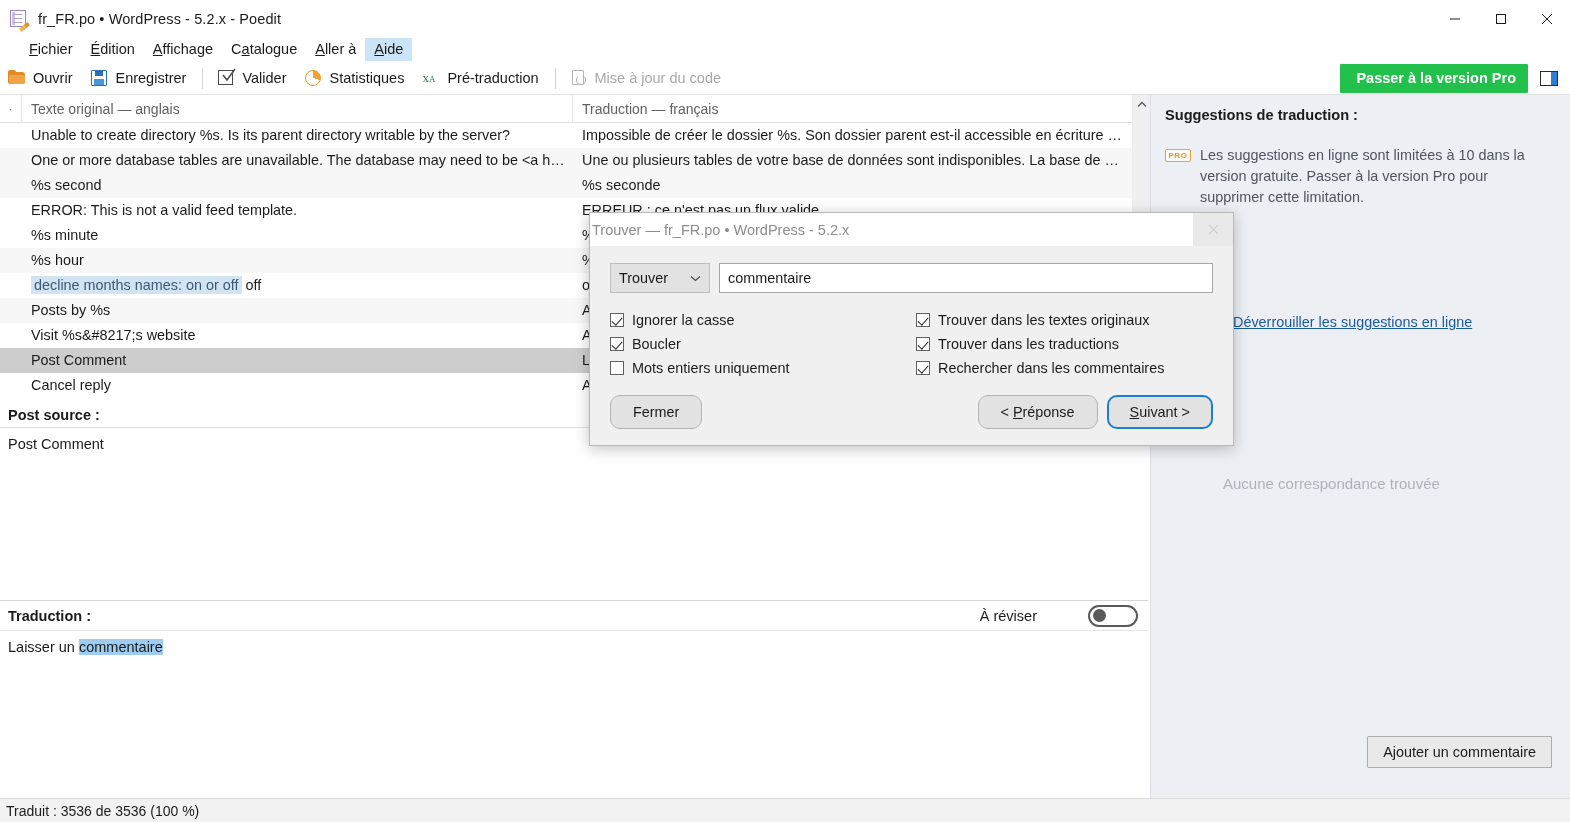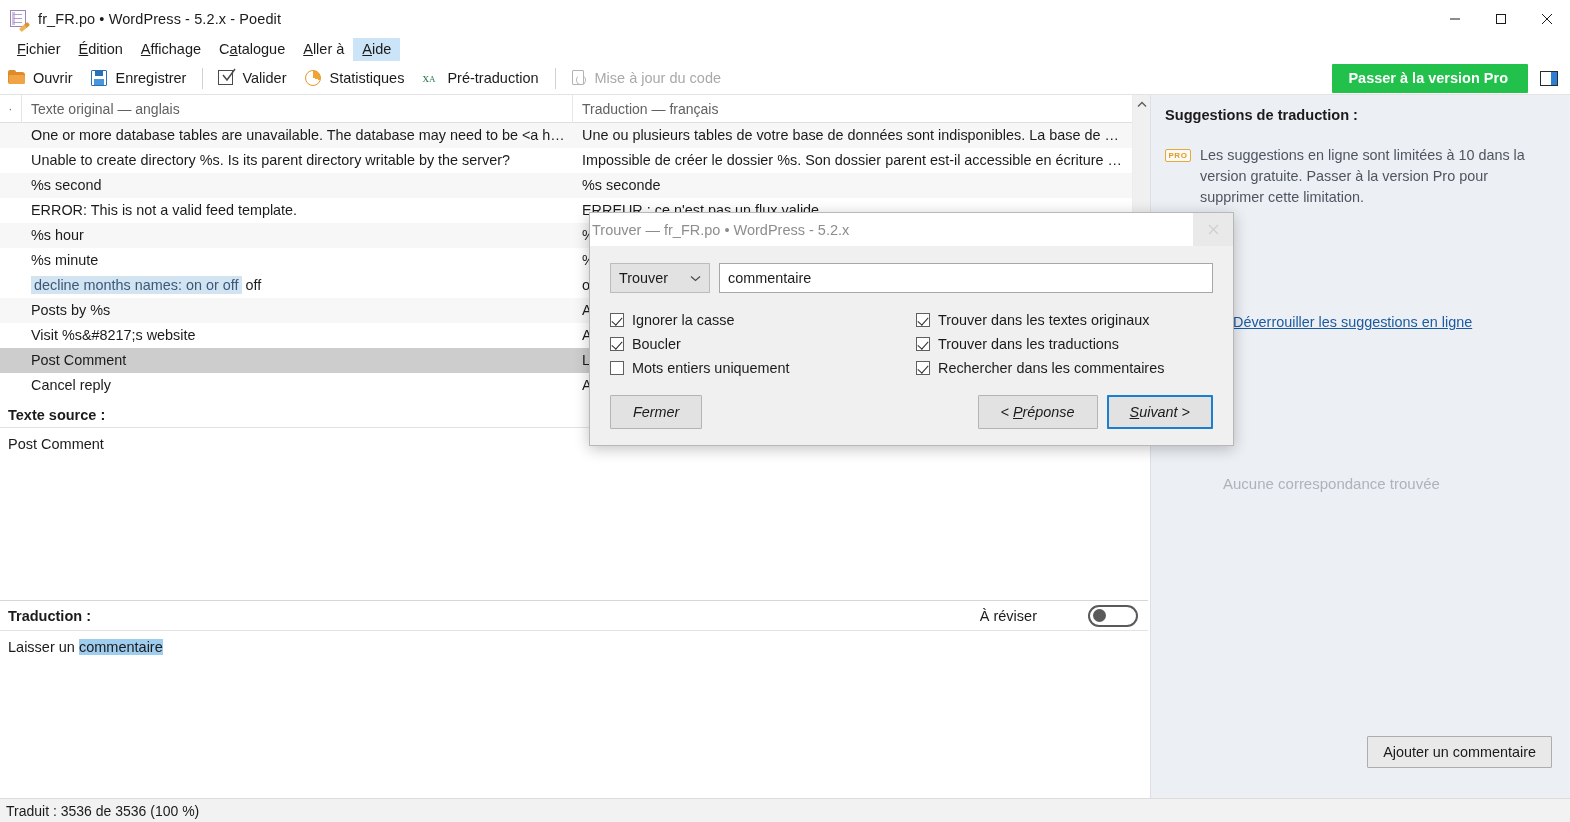--- a/index.html
+++ b/index.html
@@ -37,21 +37,21 @@
   .win-controls { margin-left: auto; display: flex; height: 37px; }
   .win-btn {
     width: 46px; height: 37px; display: flex; align-items: center; justify-content: center;
     color: #1b1b1b;
   }
   .win-btn svg { display: block; }
 
   
   .menubar {
     position: absolute; top: 37px; left: 0; width: 1570px; height: 25px;
-    display: flex; align-items: center; background: #fff; padding-left: 8px;
+    display: flex; align-items: center; background: #fff; padding-left: 20px;
   }
   .menu-item {
     font-size: 14.5px; color: #1b1b1b; padding: 3px 9px 4px 9px; white-space: nowrap;
     line-height: 16px;
   }
   .menu-item u { text-decoration: underline; text-underline-offset: 1px; }
   .menu-item.hovered { background: #cce4f7; }
 
   
   .toolbar {
@@ -86,21 +86,21 @@
   }
   
   .ico-xa { font-size: 13px; color:#2b7a4b; font-family:"Liberation Serif",serif; line-height:18px; }
   .ico-xa .sub { font-size: 9px; }
   
   .ico-code .doc { position:absolute; left:2px; top:1px; width:12px; height:15px; border:1.4px solid #b4b4b4; border-radius:1px; }
   .ico-code .arc { position:absolute; left:6px; top:6px; width:10px; height:10px; border:1.4px solid #b4b4b4; border-radius:50%; border-top-color:transparent; }
 
   .pro-btn {
     margin-left: auto; background: #22c14c; color: #fff; font-weight: bold;
-    font-size: 14.5px; padding: 6px 20px 7px 16px; border: none; border-radius: 1px;
+    font-size: 14.5px; padding: 6px 12px 7px 16px; border: none; border-radius: 1px;
     white-space: nowrap;
   }
   .sidebar-toggle {
     width: 42px; height: 33px; display:flex; align-items:center; justify-content:center;
   }
   .sb-ico { width: 18px; height: 15px; border: 1.6px solid #2a2a2a; display:flex; }
   .sb-ico .fill { margin-left:auto; width: 6px; background:#2d7fd3; }
 
   
   .listwrap { position: absolute; top: 95px; left: 0; width: 1148px; height: 307px; background: #fff; }
@@ -220,21 +220,21 @@
     width: 14px; height: 14px; border: 1px solid #5f5f5f; background:#fff; flex:none;
     position:relative;
   }
   .cbox.checked::after {
     content:""; position:absolute; left: 3px; top: 1px; width: 5px; height: 9px;
     border: solid #2a2a2a; border-width: 0 1.7px 1.7px 0; transform: rotate(42deg);
   }
   .dlg-buttons { display:flex; align-items:center; margin-top: 19px; }
   .btn {
     background: #e2e2e2; border: 1px solid #b4b4b4; font-size: 14.4px; color:#1b1b1b;
-    padding: 8px 22px; border-radius: 1px; white-space: nowrap; font-style: italic;
+    padding: 8px 22px; border-radius: 10px; white-space: nowrap;
   }
   .btn u { text-decoration: underline; text-underline-offset: 1px; }
   .btn.primary { border: 2px solid #1a7fcf; padding: 7px 21px; }
   .dlg-buttons .right-group { margin-left:auto; display:flex; gap: 9px; }
 </style>
 </head>
 <body>
 
 <div id="app">
 
@@ -330,49 +330,49 @@
     </div>
   </div>
 
   <div class="listwrap">
     <div class="list-header">
       <div class="col-dot">·</div>
       <div class="col-src">Texte original — anglais</div>
       <div class="col-tgt">Traduction — français</div>
     </div>
 
+    <div class="row">
+      <div class="c1"></div>
+      <div class="c2">Unable to create directory %s. Is its parent directory writable by the server?</div>
+      <div class="c3">Impossible de créer le dossier %s. Son dossier parent est-il accessible en écriture …</div>
+    </div>
     <div class="row alt">
       <div class="c1"></div>
       <div class="c2">One or more database tables are unavailable. The database may need to be &lt;a h…</div>
       <div class="c3">Une ou plusieurs tables de votre base de données sont indisponibles. La base de …</div>
     </div>
-    <div class="row">
-      <div class="c1"></div>
-      <div class="c2">Unable to create directory %s. Is its parent directory writable by the server?</div>
-      <div class="c3">Impossible de créer le dossier %s. Son dossier parent est-il accessible en écriture …</div>
-    </div>
     <div class="row alt">
       <div class="c1"></div>
       <div class="c2">%s second</div>
       <div class="c3">%s seconde</div>
     </div>
     <div class="row">
       <div class="c1"></div>
       <div class="c2">ERROR: This is not a valid feed template.</div>
       <div class="c3">ERREUR : ce n'est pas un flux valide.</div>
     </div>
+    <div class="row">
+      <div class="c1"></div>
+      <div class="c2">%s minute</div>
+      <div class="c3">%s minute</div>
+    </div>
     <div class="row alt">
       <div class="c1"></div>
       <div class="c2">%s hour</div>
       <div class="c3">%s heure</div>
-    </div>
-    <div class="row">
-      <div class="c1"></div>
-      <div class="c2">%s minute</div>
-      <div class="c3">%s minute</div>
     </div>
     <div class="row">
       <div class="c1"></div>
       <div class="c2">
         <span class="kw">decline months names: on or off</span>
         <span>off</span>
       </div>
       <div class="c3">off</div>
     </div>
     <div class="row alt">
@@ -400,21 +400,21 @@
   <div class="vscroll">
     <div class="arrow-up">
       <svg width="10" height="7" viewBox="0 0 10 7">
           <polyline points="1,5.5 5,1.5 9,5.5" fill="none" stroke="#5b5b5b" stroke-width="1.3"></polyline>
         </svg>
     </div>
     <div class="thumb"></div>
   </div>
 
   <div class="src-panel">
-    <div class="panel-head">Texte source :</div>
+    <div class="panel-head">Post source :</div>
     <div class="panel-body">Post Comment</div>
   </div>
 
   <div class="trn-panel">
     <div class="trn-head">
       <span>Traduction :</span>
       <span class="fuzzy-label">À réviser</span>
       <span class="toggle">
           <i class="knob"></i>
         </span>

